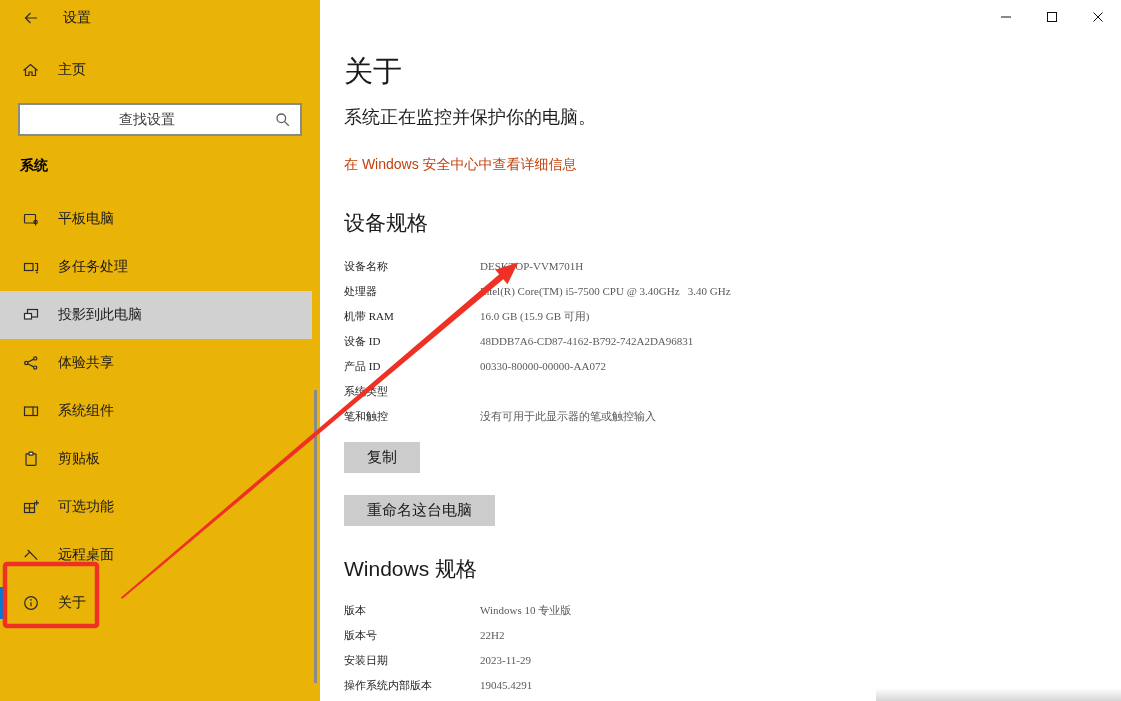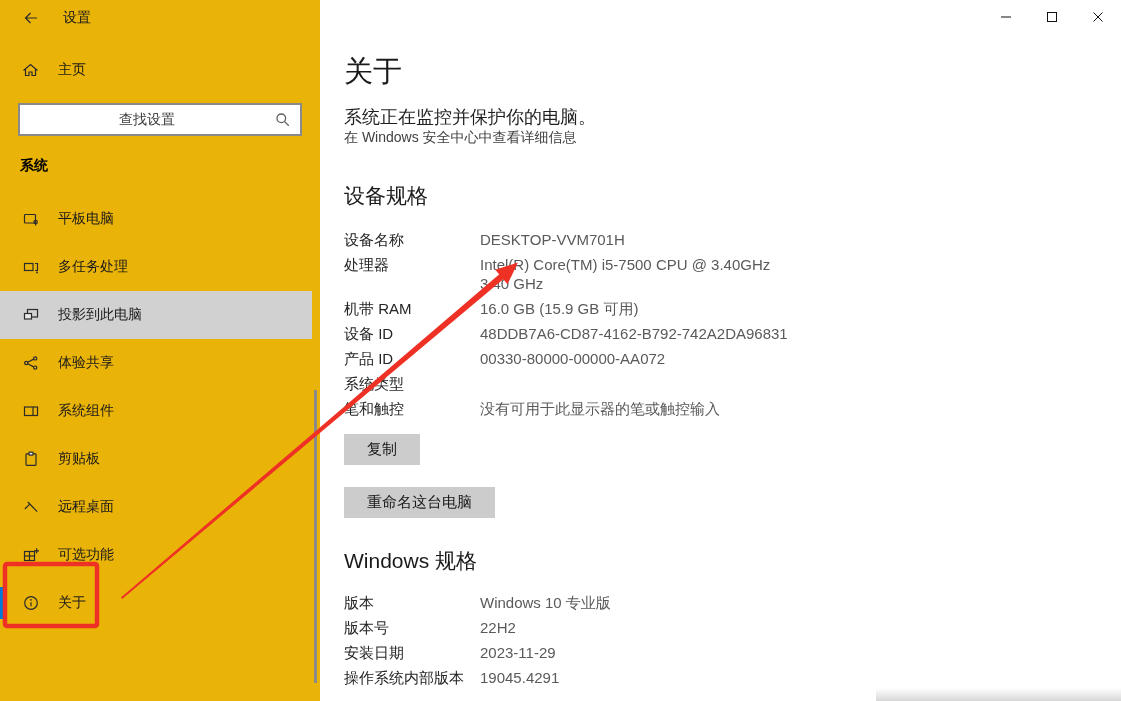--- a/index.html
+++ b/index.html
@@ -25,24 +25,24 @@
   .icon{display:flex;width:17px;justify-content:center;}
   .icon svg{display:block;}
   .scrollbar-thumb{position:absolute;left:314px;top:390px;width:3px;height:293px;background:#8a8a8a;}
   
   .titlebar-controls{position:absolute;top:0;right:0;display:flex;}
   .ctrl{width:46px;height:34px;display:flex;align-items:center;justify-content:center;cursor:pointer;background:transparent;border:none;}
   
   .content{position:absolute;left:344px;top:0;width:760px;}
   .page-title{margin:54px 0 0 0;font-size:29px;font-weight:400;color:#1a1a1a;line-height:34px;}
   .subtitle{margin:17px 0 0 0;font-size:18px;color:#1f1f1f;}
-  .security-link{font-size:14px;color:#404040;cursor:pointer;width:fit-content;}
+  .security-link{margin-top:27px;font-size:14px;color:#c2410c;cursor:pointer;width:fit-content;}
   .section-heading{margin:36px 0 0 0;font-size:21px;font-weight:400;color:#1a1a1a;line-height:25px;}
   .spec-table{margin-top:22px;}
-  .spec-row{display:flex;font-size:15px;line-height:19px;margin-bottom:6px;}
+  .spec-row{display:flex;font-size:11px;line-height:19px;margin-bottom:6px;font-family:Liberation Serif, serif;}
   .spec-label{width:136px;flex:none;color:#242424;}
   .spec-value{width:326px;color:#5a5a5a;white-space:pre-wrap;}
   .btn{display:block;margin-top:16px;background:#cccccc;border:none;padding:6px 23px;font-size:15px;color:#1a1a1a;font-family:Liberation Sans, sans-serif;cursor:pointer;}
   .btn.rename{margin-top:22px;}
   .win-heading{margin-top:30px;}
   .win-table{margin-top:20px;}
   .win-table .spec-row{line-height:19px;margin-bottom:6px;}
   
   .annotations{position:absolute;left:0;top:0;pointer-events:none;z-index:50;}
   .corner-shade{position:absolute;right:0;bottom:0;width:245px;height:13px;
@@ -144,36 +144,36 @@
             <rect x="3" y="2.8" width="10" height="11.5" rx="0.8"></rect>
             <rect x="6" y="1.2" width="4" height="3" rx="0.6" fill="#e8e8e8"></rect>
           </svg>
         </span>
         <span class="nav-label">剪贴板</span>
       </div>
 
       <div class="nav-item">
         <span class="icon">
           <svg width="16" height="16" viewBox="0 0 16 16" fill="none" stroke="#2b2b2b" stroke-width="1.2">
-            <path d="M1.8 10 L7 4.8 M4.8 3 L14.2 12.6"></path>
-          </svg>
-        </span>
-        <span class="nav-label">远程桌面</span>
-      </div>
-
-      <div class="nav-item">
-        <span class="icon">
-          <svg width="16" height="16" viewBox="0 0 16 16" fill="none" stroke="#2b2b2b" stroke-width="1.2">
             <rect x="1.5" y="4.5" width="10" height="9"></rect>
             <line x1="6.5" y1="4.5" x2="6.5" y2="13.5"></line>
             <line x1="1.5" y1="9" x2="11.5" y2="9"></line>
             <path d="M13.6 1.3 v5 M11.1 3.8 h5"></path>
           </svg>
         </span>
         <span class="nav-label">可选功能</span>
+      </div>
+
+      <div class="nav-item">
+        <span class="icon">
+          <svg width="16" height="16" viewBox="0 0 16 16" fill="none" stroke="#2b2b2b" stroke-width="1.2">
+            <path d="M1.8 10 L7 4.8 M4.8 3 L14.2 12.6"></path>
+          </svg>
+        </span>
+        <span class="nav-label">远程桌面</span>
       </div>
 
       <div class="nav-item selected">
         <span class="icon">
           <svg width="16" height="16" viewBox="0 0 16 16" fill="none" stroke="#2b2b2b" stroke-width="1.2">
             <circle cx="8" cy="8" r="6.3"></circle>
             <line x1="8" y1="7.3" x2="8" y2="11.3"></line>
             <circle cx="8" cy="4.8" r="0.85" fill="#2b2b2b" stroke="none"></circle>
           </svg>
         </span>

